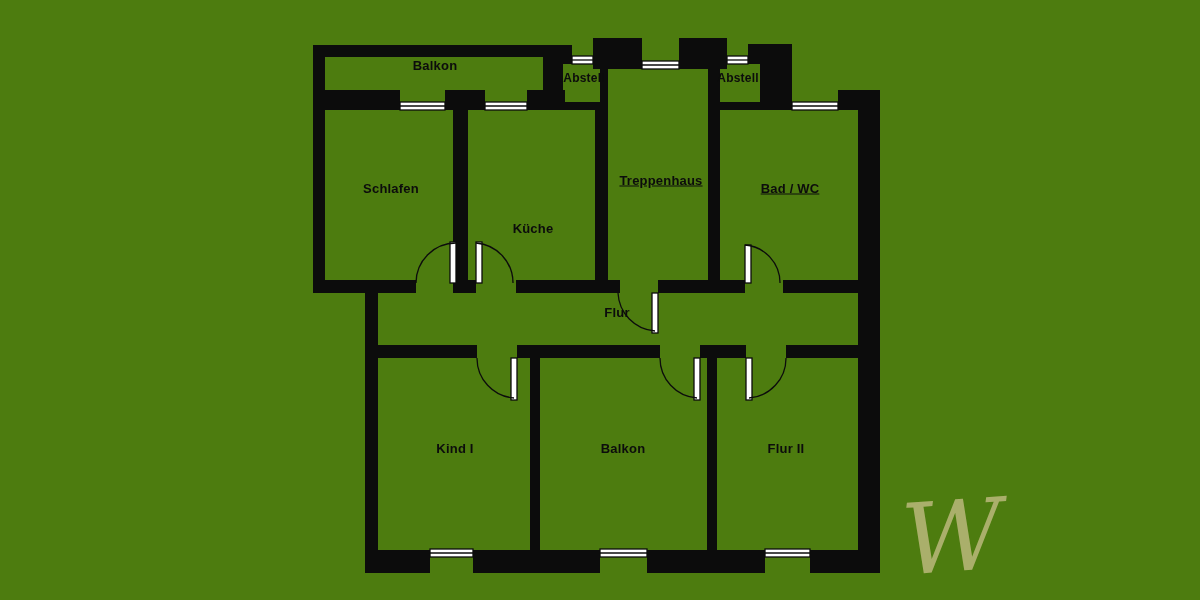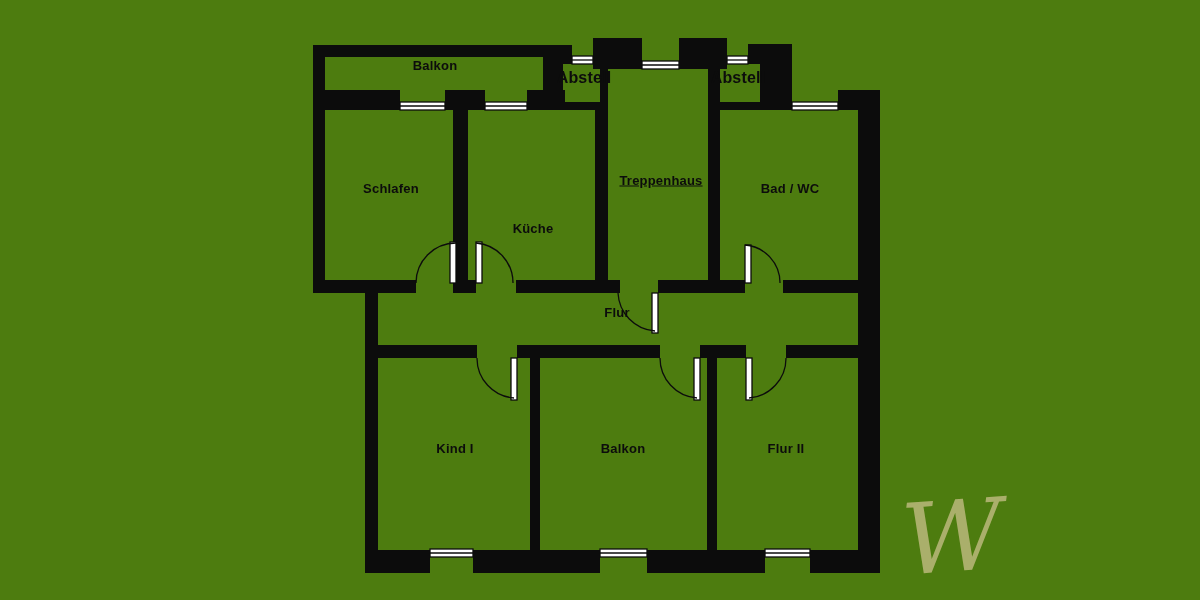--- a/index.html
+++ b/index.html
@@ -14,21 +14,21 @@
   .plan-label{
     position:absolute;
     transform:translate(-50%,-50%);
     font-weight:bold;
     font-size:13px;
     color:#0c0c0c;
     letter-spacing:.2px;
     white-space:nowrap;
     text-align:center;
   }
-  .plan-label.small{font-size:16px;}
+  .plan-label.small{font-size:12px;}
   #watermark{
     position:absolute;
     left:902px;top:488px;
     font-family:"DejaVu Serif",serif;
     font-style:italic;
     font-size:98px;
     line-height:1;
     color:#e9d2a8;
     opacity:.6;
     transform:rotate(-4deg);
@@ -157,21 +157,21 @@
       </g>
     </g>
   </svg>
 
   <div class="plan-label" style="left:435px;top:65px;">Balkon</div>
   <div class="plan-label small" style="left:584px;top:78px;">Abstell</div>
   <div class="plan-label small" style="left:738px;top:78px;">Abstell</div>
   <div class="plan-label" style="left:391px;top:188px;">Schlafen</div>
   <div class="plan-label" style="left:533px;top:188px;margin-top:40px;">Küche</div>
   <div class="plan-label" style="left:661px;top:180px;text-decoration:underline;">Treppenhaus</div>
-  <div class="plan-label" style="left:790px;top:188px;">Bad / WC</div>
+  <div class="plan-label" style="left:790px;top:188px;text-decoration:underline;">Bad / WC</div>
   <div class="plan-label" style="left:617px;top:312px;">Flur</div>
   <div class="plan-label" style="left:455px;top:448px;">Kind I</div>
   <div class="plan-label" style="left:623px;top:448px;">Balkon</div>
   <div class="plan-label" style="left:786px;top:448px;">Flur II</div>
 
   <div id="watermark">W</div>
 
 </div>
 
 </body></html>

